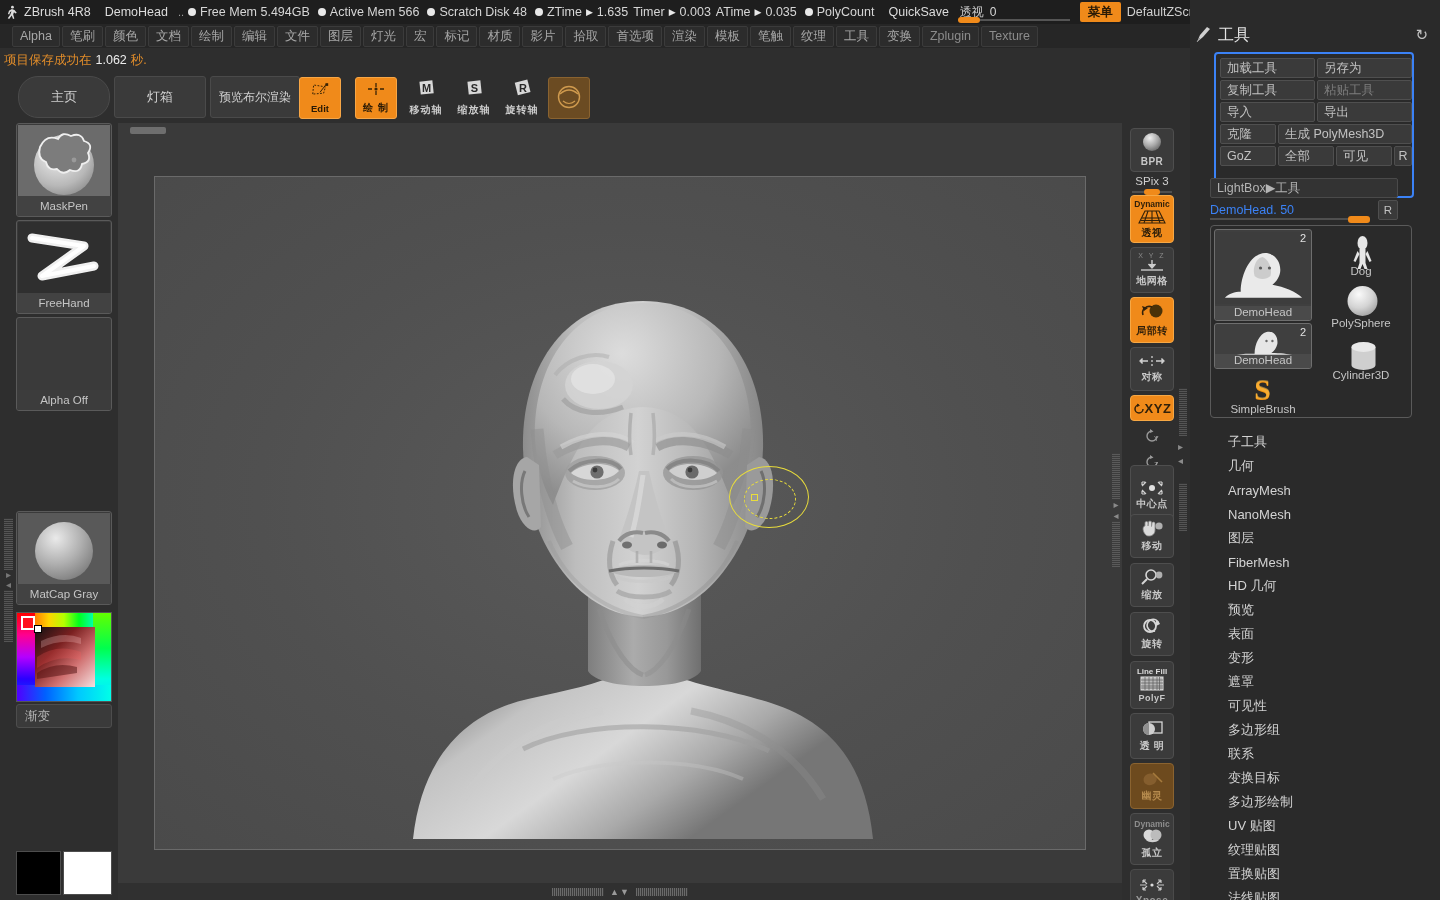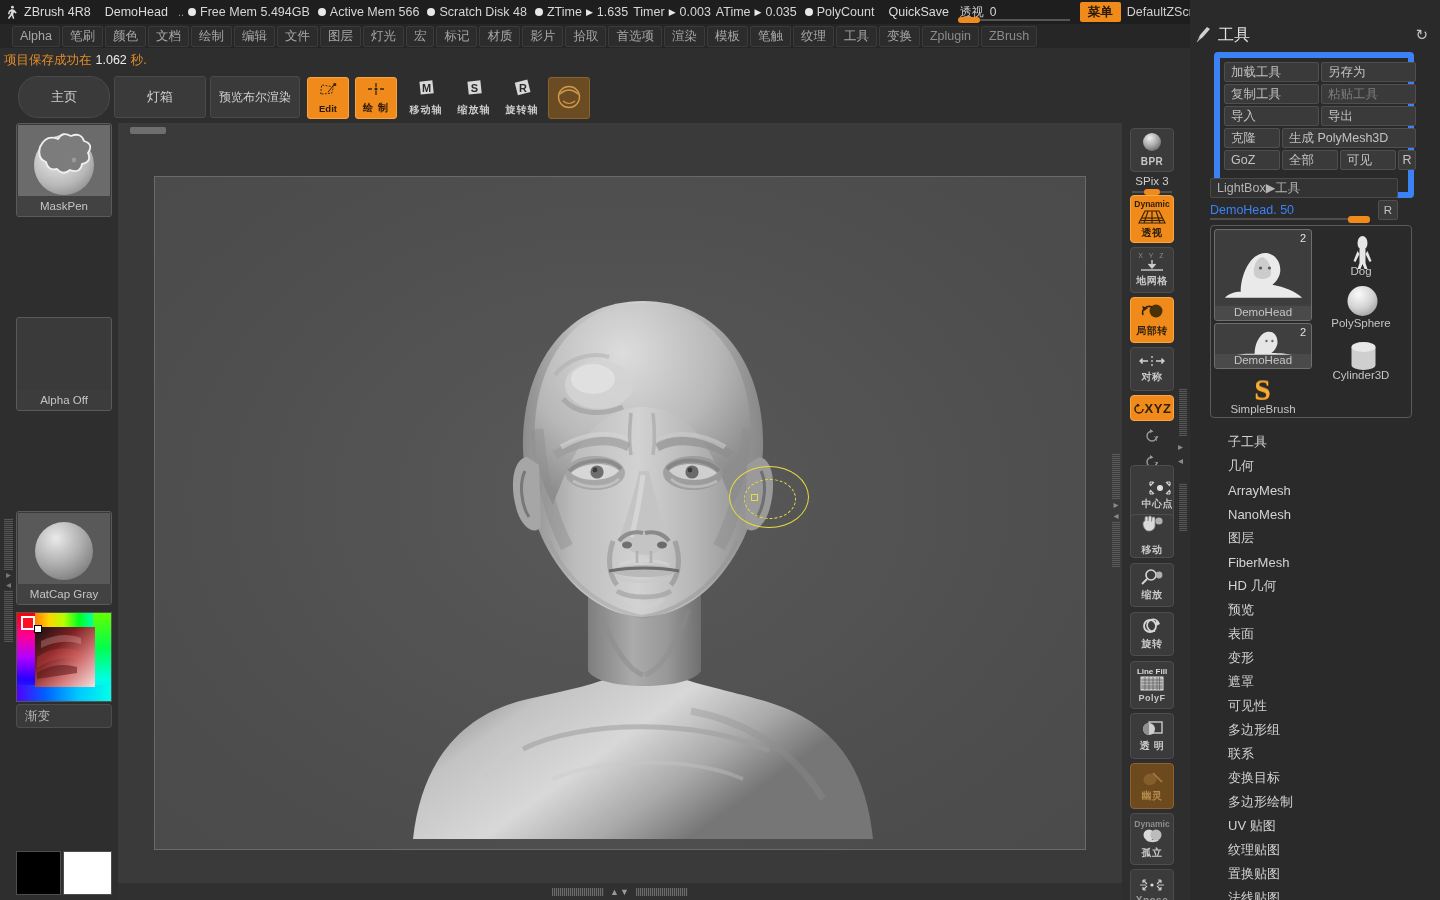--- a/index.html
+++ b/index.html
@@ -165,21 +165,21 @@
   .rsl .knob { position: absolute; left: 14px; bottom: -2px; width: 16px; height: 6px; background: #f08a1a; border-radius: 3px; }
   .mini-icon { position: absolute; left: 8px; width: 44px; height: 26px; display:flex; align-items:center; justify-content:center; color:#9a9a9a; font-size: 15px; }
   .rscroll-strip { position: absolute; left: 57px; width: 8px; background: repeating-linear-gradient(0deg,#555 0 1px,#333 1px 2px); }
 
   
   .rpanel { position: absolute; top: 0; left: 1190px; width: 250px; height: 900px; background: #2a2a2a; }
   .rp-head { position: absolute; top: 18px; left: 0; width: 250px; height: 34px; display: flex; align-items: center; }
   .rp-head .ico { width: 28px; display:flex; align-items:center; justify-content:center; }
   .rp-title { font-size: 16px; color: #e3e3e3; }
   .rp-refresh { margin-left: auto; margin-right: 12px; color: #c0c0c0; font-size: 15px; }
-  .rp-btnbox { position: absolute; top: 52px; left: 24px; width: 200px; height: 146px; border: 6px solid #3b82f6; border-radius: 4px; }
+  .rp-btnbox { position: absolute; top: 52px; left: 24px; width: 200px; height: 146px; border: 2px solid #3b82f6; border-radius: 4px; }
   .rbtn2 {
     position: absolute; height: 20px; background: #3a3a3a; border: 1px solid #4f4f4f;
     border-radius: 2px; display: flex; align-items: center; padding-left: 6px;
     font-size: 12.5px; color: #c2c2c2;
   }
   .rbtn2.dim { color: #7d7d7d; }
   .lbx { position: absolute; left: 20px; top: 178px; width: 188px; height: 20px; background: #333; border: 1px solid #4a4a4a; border-radius: 2px; display: flex; align-items: center; padding-left: 6px; font-size: 12.5px; color: #b4b4b4; }
   .dhslider { position: absolute; left: 20px; top: 200px; width: 160px; height: 20px; }
   .dhslider .t { font-size: 12.5px; color: #3b82f6; }
   .dhslider .track { position: absolute; left: 0; bottom: 0; width: 160px; height: 2px; background: #4f4f4f; }
@@ -326,35 +326,35 @@
     <span class="menu-item">影片</span>
     <span class="menu-item">拾取</span>
     <span class="menu-item">首选项</span>
     <span class="menu-item">渲染</span>
     <span class="menu-item">模板</span>
     <span class="menu-item">笔触</span>
     <span class="menu-item">纹理</span>
     <span class="menu-item">工具</span>
     <span class="menu-item">变换</span>
     <span class="menu-item dim">Zplugin</span>
-    <span class="menu-item dim">ZBrush</span>
+    <span class="menu-item dim">Texture</span>
   </div>
 
   <div class="notice">
     <span>项目保存成功在</span>
     <span class="num">1.062</span>
     <span>秒.</span>
   </div>
 
   <div class="toolbar">
     <div class="big-btn" style="left:18px;width:92px;border-radius:20px;">主页</div>
     <div class="big-btn" style="left:114px;width:92px;">灯箱</div>
     <div class="big-btn" style="left:210px;width:90px;font-size:12px;">预览布尔渲染</div>
 
-    <div class="sq-btn on" style="left:307px;">
+    <div class="sq-btn on" style="left:299px;">
       <span>
         <svg width="20" height="16" viewBox="0 0 22 17">
             <g stroke="#3a2405" stroke-width="1.1" fill="none">
           <path d="M3 13 L4 3 L17 5 L15 12 Z" stroke-dasharray="2 1.6"></path>
           <path d="M11 11 L18 2" stroke-dasharray="0"></path>
             </g>
           <rect x="17" y="1" width="3" height="3" fill="#3a2405"></rect>
         </svg>
       </span>
       <span class="sq-lbl">Edit</span>
@@ -460,20 +460,28 @@
         </radialGradient>
           </defs>
         <rect width="92" height="72" fill="#6b6b6b"></rect>
         <circle cx="46" cy="40" r="30" fill="url(#mp)"></circle>
         <path d="M22 22 q6 -13 18 -8 q4 -8 13 -3 q10 -4 13 5 q10 3 4 12 q4 9 -6 11 q-2 10 -12 6 q-7 6 -13 -1 q-9 2 -11 -7 q-9 -3 -6 -15 z" fill="#7c7c7c" stroke="#efefef" stroke-width="1.8"></path>
         <circle cx="56" cy="35" r="2.4" fill="#9a9a9a"></circle>
       </svg>
       <span class="cap">MaskPen</span>
     </div>
 
+    <div class="thumb" style="top:97px;">
+      <svg class="img" viewBox="0 0 92 72">
+        <rect width="92" height="72" fill="#2f2f2f"></rect>
+        <path d="M14 16 L66 24 L24 54 L76 44" fill="none" stroke="#fbfbfb" stroke-width="9" stroke-linecap="round" stroke-linejoin="round" opacity=".95"></path>
+        <path d="M14 16 L66 24 L24 54 L76 44" fill="none" stroke="#ffffff" stroke-width="4" stroke-linecap="round" stroke-linejoin="round"></path>
+      </svg>
+      <span class="cap">FreeHand</span>
+    </div>
 
     <div class="thumb plain" style="top:194px;">
       <span class="cap">Alpha Off</span>
     </div>
 
 
     <div class="thumb" style="top:388px;">
       <svg class="img" viewBox="0 0 92 72">
         <defs>
             <radialGradient id="mc" cx="36%" cy="28%" r="80%">
@@ -767,34 +775,34 @@
       </svg>
     </div>
     <div class="mini-icon" style="top:326px;">
       <svg width="16" height="16" viewBox="0 0 16 16">
         <path d="M13 8 A5 5 0 1 1 8 3" fill="none" stroke="#9a9a9a" stroke-width="1.4"></path>
         <path d="M6 1 L9.5 3.5 L6 5 Z" fill="#9a9a9a"></path>
         <text x="10" y="13" font-size="7" fill="#9a9a9a" font-family="Liberation Sans">Z</text>
       </svg>
     </div>
 
-    <div class="rbtn" style="top:342px;height:60px;align-items:flex-end;">
+    <div class="rbtn" style="top:342px;height:60px;">
       <svg width="26" height="16" viewBox="0 0 26 16">
         <g stroke="#cfcfcf" stroke-width="1.2" fill="#cfcfcf">
           <path d="M3 6 L7 2 M3 2 L3 5 M3 2 L6 2"></path>
           <path d="M23 6 L19 2 M23 2 L23 5 M23 2 L20 2"></path>
           <path d="M3 10 L7 14 M3 14 L3 11 M3 14 L6 14"></path>
           <path d="M23 10 L19 14 M23 14 L23 11 M23 14 L20 14"></path>
         </g>
         <circle cx="13" cy="8" r="3" fill="#e0e0e0"></circle>
       </svg>
       <span class="rl">中心点</span>
     </div>
 
-    <div class="rbtn" style="top:391px;height:44px;justify-content:space-between;">
+    <div class="rbtn" style="top:391px;height:44px;">
       <svg width="26" height="18" viewBox="0 0 26 18">
         <path d="M6 14 C3 10 4 6 6 6 L6 3 C6 1 9 1 9 3 L9 6 L9.5 2.5 C9.5 .6 12.5 .6 12.5 2.5 L12.5 6.5
                  L13 3.5 C13 1.6 16 1.6 16 3.5 L16 10 C16 14 13 16 10 16 C8 16 7 15.4 6 14 Z" fill="#dadada" stroke="#8a8a8a" stroke-width=".8"></path>
         <circle cx="20" cy="6" r="3.6" fill="#b0b0b0"></circle>
       </svg>
       <span class="rl">移动</span>
     </div>
 
     <div class="rbtn" style="top:440px;height:44px;">
       <svg width="26" height="18" viewBox="0 0 26 18">

